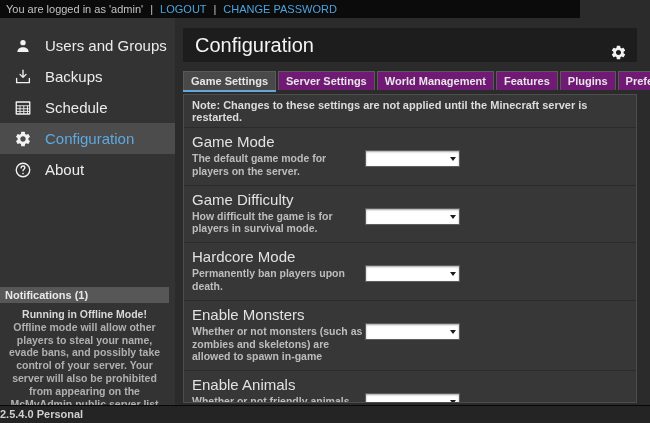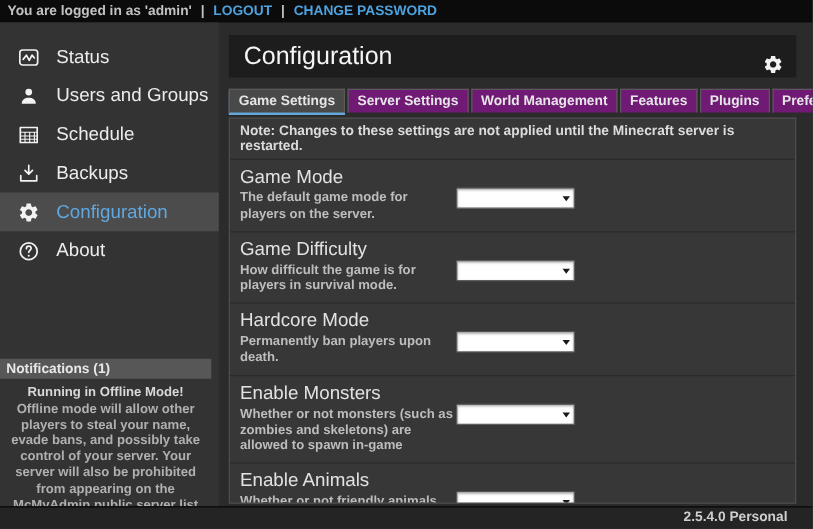--- a/index.html
+++ b/index.html
@@ -6,22 +6,22 @@
   html,body { width:650px; height:423px; }
   body {
     position:relative;
     background:#2b2b2b;
     font-family:"Liberation Sans", sans-serif;
     overflow:hidden;
     color:#ddd;
   }
   
   .topbar {
-    position:absolute; top:0; left:0; width:650px; height:18px;
-    background:#0b0b0b; line-height:18px; font-size:11px; font-weight:bold;
+    position:absolute; top:0; left:0; width:580px; height:18px;
+    background:#0b0b0b; line-height:18px; font-size:11px; font-weight:normal;
     color:#c2c2c2; padding-left:6px; white-space:nowrap;
   }
   .topbar a { color:#4da3e0; text-decoration:none; cursor:pointer; }
   .topbar .sep { color:#c2c2c2; margin:0 4px; }
   
   .sidebar {
     position:absolute; top:18px; left:0; width:175px; height:387px;
     background:#333333;
   }
   .side-list { padding-top:12px; }
@@ -84,71 +84,62 @@
   .sel-arrow {
     position:absolute; right:3px; top:6px; width:0; height:0;
     border-left:3px solid transparent; border-right:3px solid transparent;
     border-top:4px solid #1a1a1a;
   }
   
   .footer {
     position:absolute; left:0; bottom:0; width:650px; height:18px;
     background:#242424; border-top:1px solid #070707;
     font-size:11px; font-weight:bold; color:#cfcfcf;
-    text-align:right; line-height:17px; padding-right:20px;
+    text-align:left; line-height:17px; padding-right:20px;
   }
 </style>
 </head>
 <body>
 
 <div class="topbar">
   <span>You are logged in as 'admin'</span>
   <span class="sep">|</span>
   <a>LOGOUT</a>
   <span class="sep">|</span>
   <a>CHANGE PASSWORD</a>
 </div>
 
 <div class="sidebar">
   <div class="side-list" id="side-list">
       <div class="side-item">
         <span class="side-icon">
           <svg viewBox="0 0 24 24">
-            <rect x="2.5" y="4" width="19" height="16" rx="3" fill="none" stroke="#f2f2f2" stroke-width="1.8" stroke-linecap="round" stroke-linejoin="round"></rect>
-            <polyline points="6,14 9.5,9.5 12.5,15 15.5,9.5 18,12.5" fill="none" stroke="#f2f2f2" stroke-width="1.8" stroke-linecap="round" stroke-linejoin="round"></polyline>
-          </svg>
-        </span>
-        <span>Status</span>
-      </div>
-      <div class="side-item">
-        <span class="side-icon">
-          <svg viewBox="0 0 24 24">
             <circle cx="12" cy="7.5" r="3.6" fill="#f2f2f2"></circle>
             <path d="M4.5 20 c0-4.5 3.5-6.5 7.5-6.5 s7.5 2 7.5 6.5 z" fill="#f2f2f2"></path>
           </svg>
         </span>
         <span>Users and Groups</span>
       </div>
       <div class="side-item">
         <span class="side-icon">
           <svg viewBox="0 0 24 24">
+            <path d="M12 3 v9 M8 8.5 l4 4 4-4" fill="none" stroke="#f2f2f2" stroke-width="1.8" stroke-linecap="round" stroke-linejoin="round"></path>
+            <path d="M3.5 14 v5.5 h17 V14" fill="none" stroke="#f2f2f2" stroke-width="1.8" stroke-linecap="round" stroke-linejoin="round"></path>
+          </svg>
+        </span>
+        <span>Backups</span>
+      </div>
+      <div class="side-item">
+        <span class="side-icon">
+          <svg viewBox="0 0 24 24">
             <rect x="3" y="4" width="18" height="16" fill="none" stroke="#f2f2f2" stroke-width="1.8" stroke-linecap="round" stroke-linejoin="round"></rect>
             <path d="M3 9 h18 M8 9 v11 M13 9 v11 M18 9 v11 M3 13 h18 M3 16.5 h18" stroke="#f2f2f2" stroke-width="1.2" fill="none"></path>
           </svg>
         </span>
         <span>Schedule</span>
-      </div>
-      <div class="side-item">
-        <span class="side-icon">
-          <svg viewBox="0 0 24 24">
-            <path d="M12 3 v9 M8 8.5 l4 4 4-4" fill="none" stroke="#f2f2f2" stroke-width="1.8" stroke-linecap="round" stroke-linejoin="round"></path>
-            <path d="M3.5 14 v5.5 h17 V14" fill="none" stroke="#f2f2f2" stroke-width="1.8" stroke-linecap="round" stroke-linejoin="round"></path>
-          </svg>
-        </span>
-        <span>Backups</span>
       </div>
       <div class="side-item active">
         <span class="side-icon">
           <svg viewBox="0 0 24 24">
             <path fill="#f2f2f2" d="M19.14 12.94c.04-.3.06-.61.06-.94s-.02-.64-.07-.94l2.03-1.58c.18-.14.23-.41.12-.61l-1.92-3.32c-.12-.22-.37-.29-.59-.22l-2.39.96c-.5-.38-1.03-.7-1.62-.94L14.4 2.81c-.04-.24-.24-.41-.48-.41h-3.84c-.24 0-.43.17-.47.41L9.25 5.35c-.59.24-1.13.57-1.62.94l-2.39-.96c-.22-.08-.47 0-.59.22L2.74 8.87c-.12.21-.08.47.12.61l2.03 1.58c-.05.3-.09.63-.09.94s.02.64.07.94l-2.03 1.58c-.18.14-.23.41-.12.61l1.92 3.32c.12.22.37.29.59.22l2.39-.96c.5.38 1.03.7 1.62.94l.36 2.54c.05.24.24.41.48.41h3.84c.24 0 .44-.17.47-.41l.36-2.54c.59-.24 1.13-.56 1.62-.94l2.39.96c.22.08.47 0 .59-.22l1.92-3.32c.12-.22.07-.47-.12-.61l-2.01-1.58zM12 15.6c-1.98 0-3.6-1.62-3.6-3.6s1.62-3.6 3.6-3.6 3.6 1.62 3.6 3.6-1.62 3.6-3.6 3.6z"></path>
           </svg>
         </span>
         <span>Configuration</span>
       </div>
       <div class="side-item">

